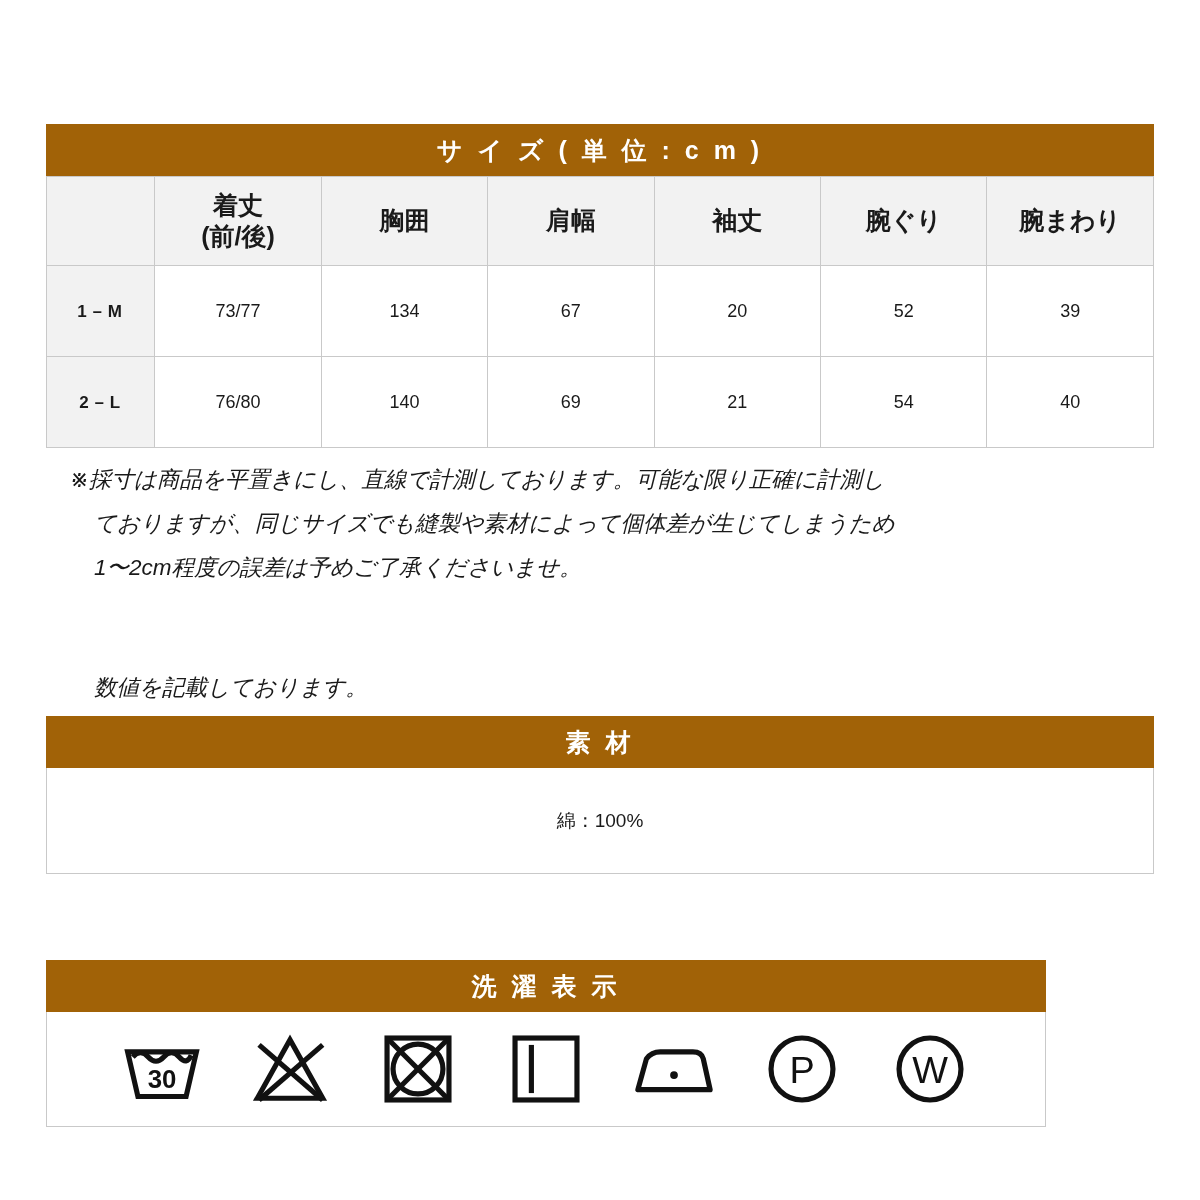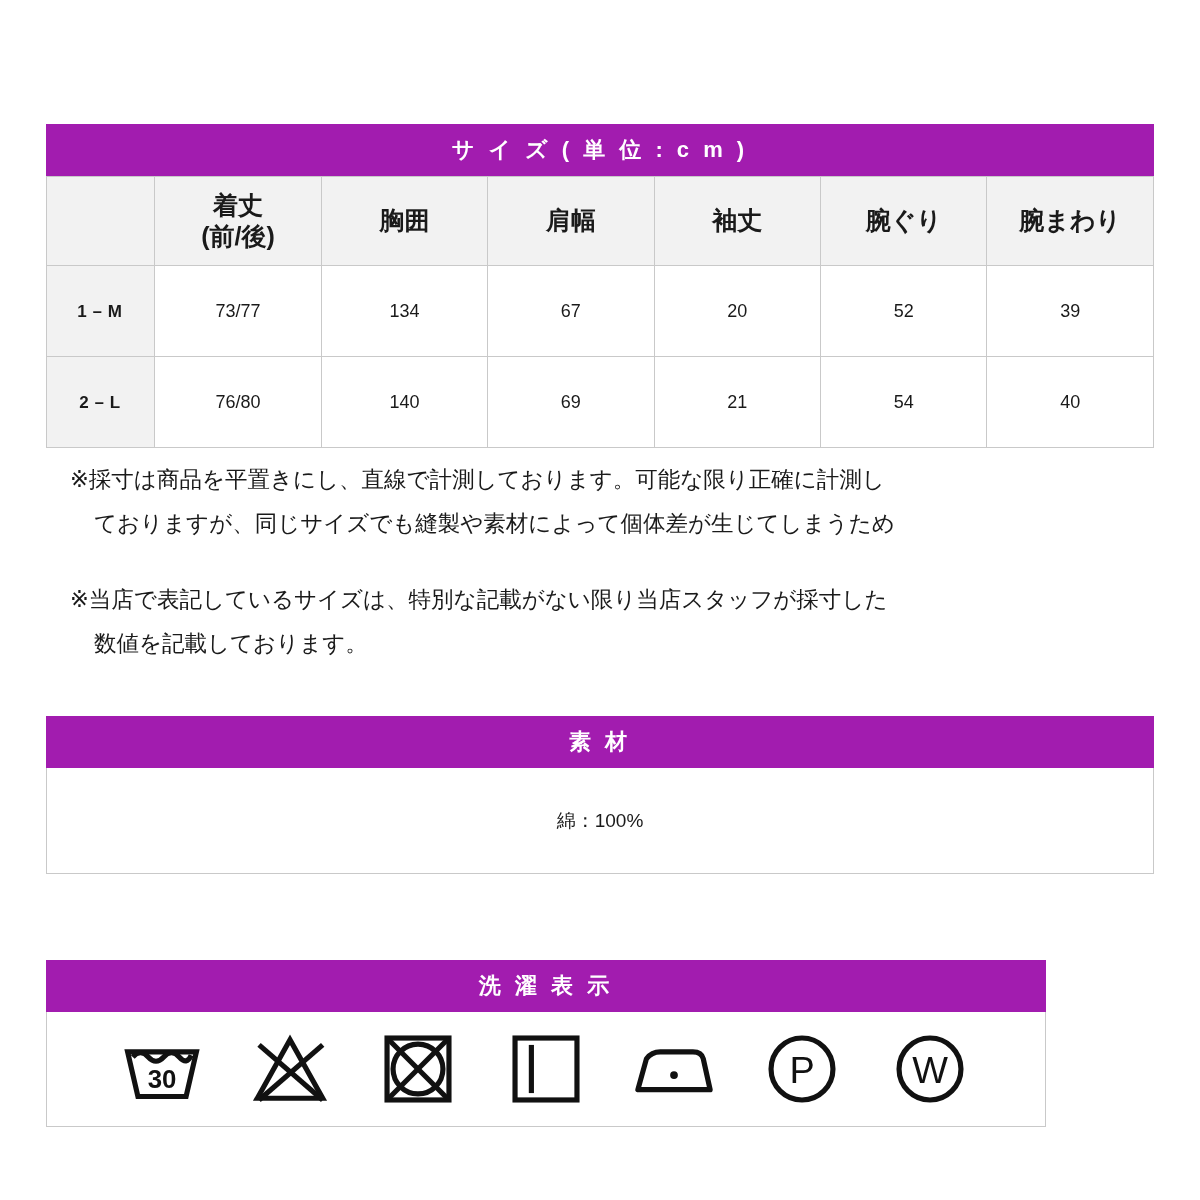--- a/index.html
+++ b/index.html
@@ -23,24 +23,24 @@
   }
 
   
   .size-block {
     position: absolute;
     left: 46px;
     top: 124px;
     width: 1108px;
   }
   .band {
-    background: #a21caf;
+    background: #a16207;
     color: #ffffff;
     text-align: center;
-    font-size: 22px;
+    font-size: 25px;
     letter-spacing: 4px;
     font-weight: 700;
     height: 52px;
     line-height: 52px;
   }
   table.size {
     width: 100%;
     border-collapse: collapse;
     table-layout: fixed;
   }
@@ -74,21 +74,21 @@
   
   .notes {
     position: absolute;
     left: 70px;
     top: 458px;
     width: 1060px;
     font-size: 22.5px;
     line-height: 1.95;
     color: #1a1a1a;
   }
-  .note-p { margin: 0 0 22px 0; }
+  .note-p { margin: 0 0 22px 0; font-style: italic; }
   .note-p.second { margin-top: 32px; }
   .note-indent { display: block; padding-left: 24px; }
 
   
   .material-block {
     position: absolute;
     left: 46px;
     top: 716px;
     width: 1108px;
   }
@@ -179,23 +179,24 @@
           <td>40</td>
         </tr>
       </tbody>
     </table>
   </div>
 
   <div class="notes">
     <p class="note-p">
       <span>※採寸は商品を平置きにし、直線で計測しております。可能な限り正確に計測し</span><br>
       <span class="note-indent">ておりますが、同じサイズでも縫製や素材によって個体差が生じてしまうため</span>
+      <span class="note-indent">1〜2cm程度の誤差は予めご了承くださいませ。</span>
     </p>
     <p class="note-p second">
-      <span>※当店で表記しているサイズは、特別な記載がない限り当店スタッフが採寸した</span><br>
+      <br>
       <span class="note-indent">数値を記載しております。</span>
     </p>
   </div>
 
   <div class="material-block">
     <div class="band">素 材</div>
     <div class="material-body">綿：100%</div>
   </div>
 
   <div class="wash-block">

